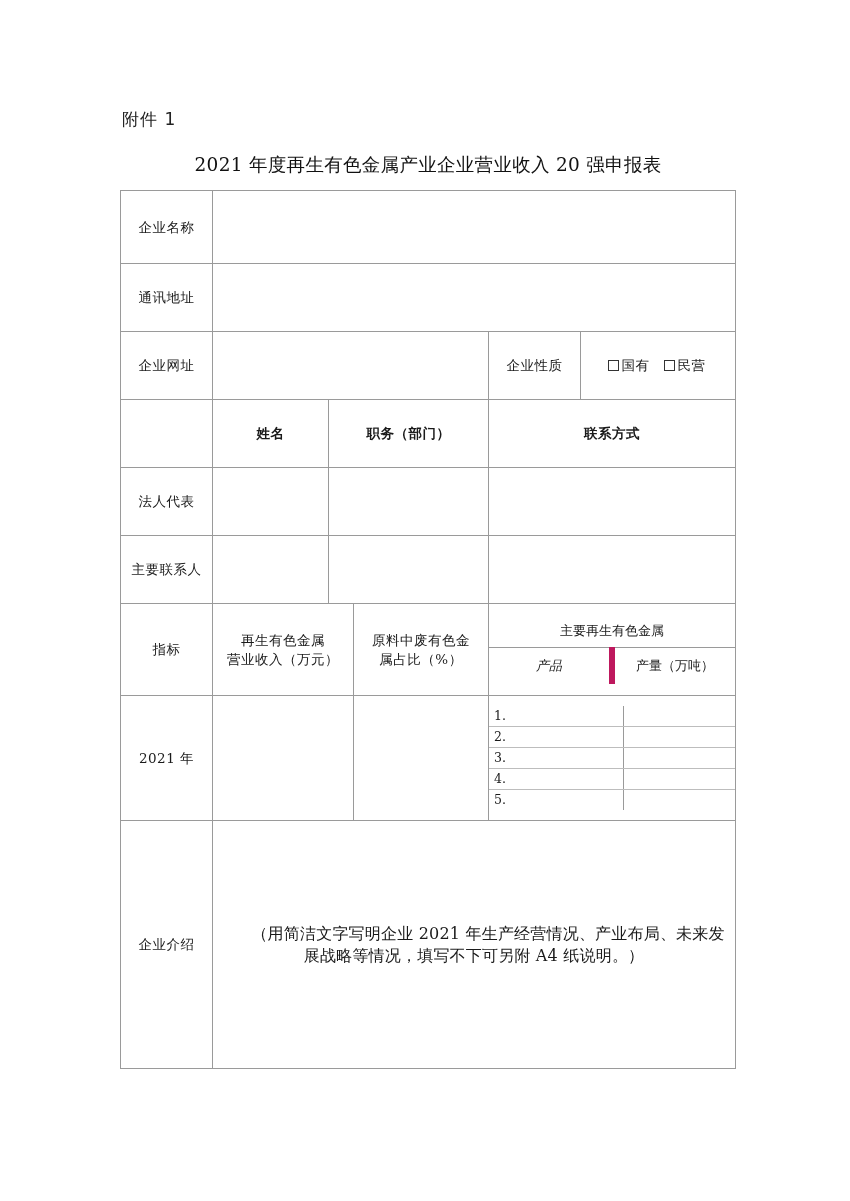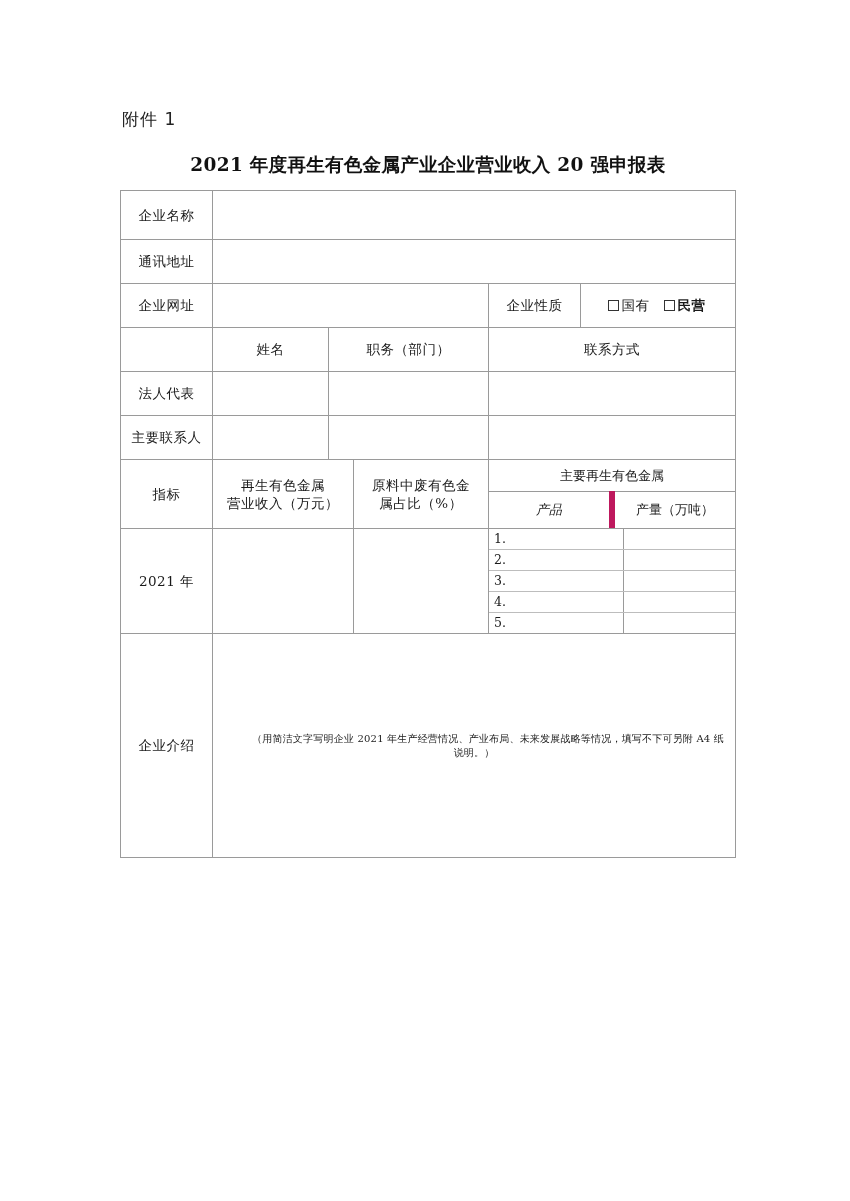--- a/index.html
+++ b/index.html
@@ -39,72 +39,72 @@
   }
 
   
   .doc-title {
     position: absolute;
     left: 120px;
     top: 152px;
     width: 616px;
     text-align: center;
     font-size: 18.5px;
-    font-weight: bold;
+    font-weight: normal;
     letter-spacing: 0.3px;
     color: #111;
     white-space: nowrap;
     font-family: "DejaVu Serif", "Liberation Serif", serif;
   }
 
   
   .form-table {
     position: absolute;
     left: 120px;
     top: 190px;
     width: 615px;
     border-collapse: collapse;
     table-layout: fixed;
     font-size: 13.5px;
     color: #1a1a1a;
   }
   .form-table td {
     border: 1px solid #9a9a9a;
-    padding: 0 6px;
+    padding: 12px 6px;
     vertical-align: middle;
     text-align: center;
     line-height: 1.35;
   }
 
   .lbl { font-size: 13.5px; letter-spacing: 0.5px; white-space: nowrap; }
   .hdr { font-size: 13.5px; letter-spacing: 0.5px; }
 
   .row-name td     { height: 48px; }
   .row-addr td     { height: 43px; text-align: center; }
   .row-web td      { height: 43px; }
-  .row-chdr td     { height: 43px; }
+  .row-chdr td     { height: 43px; font-weight: bold; }
   .row-legal td    { height: 43px; }
   .row-contact td  { height: 43px; }
 
   .checks {
     text-align: center;
     font-size: 13.5px;
     letter-spacing: 0.5px;
     white-space: nowrap;
   }
   .chk-box {
     display: inline-block;
     width: 9px;
     height: 9px;
     border: 1px solid #333;
     margin-right: 3px;
     vertical-align: -1px;
   }
   .chk-item { margin-right: 14px; white-space: nowrap; }
-  .chk-item:last-child { margin-right: 3px; font-weight: bold; }
+  .chk-item:last-child { margin-right: 3px; }
 
   
   .ind-hdr-cell { height: 67px; }
   .ind-metal-top { height: 31px; }
   .ind-metal-sub { height: 36px; }
 
   .sub-table {
     width: 100%;
     border-collapse: collapse;
     table-layout: fixed;
@@ -137,21 +137,21 @@
     vertical-align: middle;
     font-family: "DejaVu Serif", "Liberation Serif", serif;
   }
   .prod-list tr:last-child td { border-bottom: 0; }
   .prod-list td.qty { border-left: 1px solid #9a9a9a; }
 
   
   .row-intro td { height: 223px; vertical-align: middle; }
   .intro-text {
     text-align: left;
-    font-size: 10px;
+    font-size: 16px;
     line-height: 1.9;
     padding: 0 10px 0 6px;
     letter-spacing: 0.2px;
   }
   .intro-text .indent { display: inline-block; width: 28px; }
 
   
   .row-decl td { height: 227px; vertical-align: top; }
   .decl-wrap {
     text-align: left;

